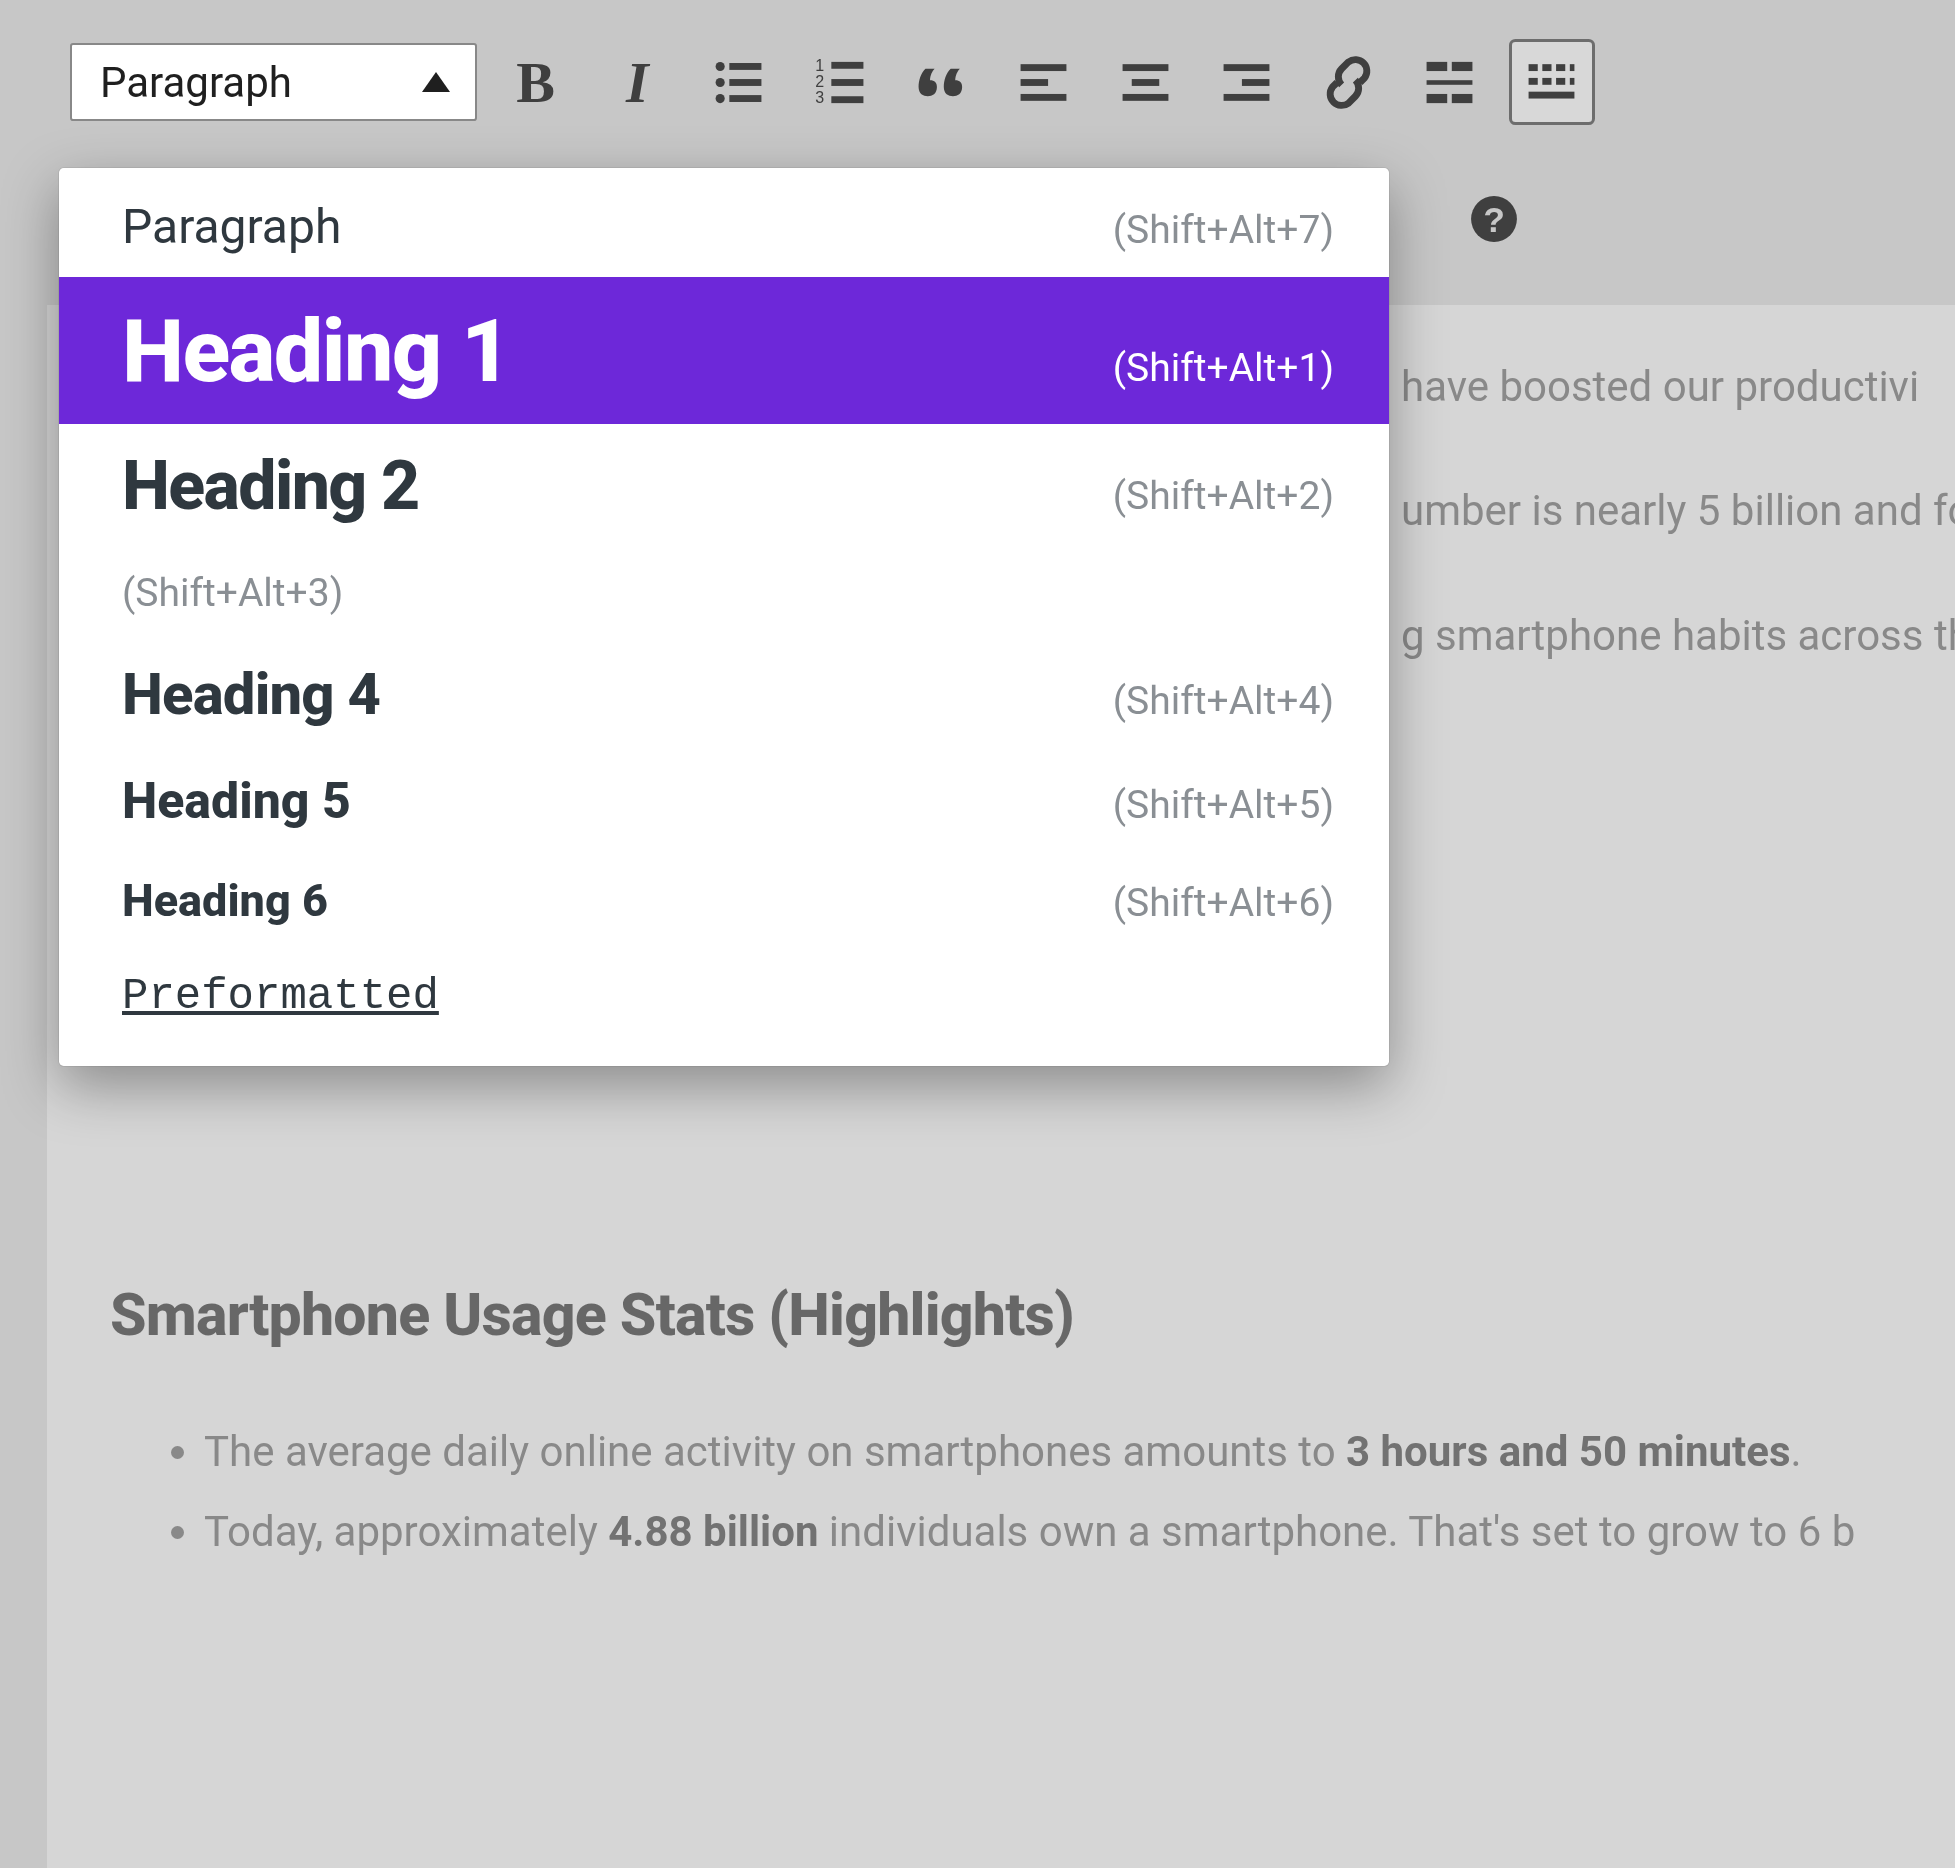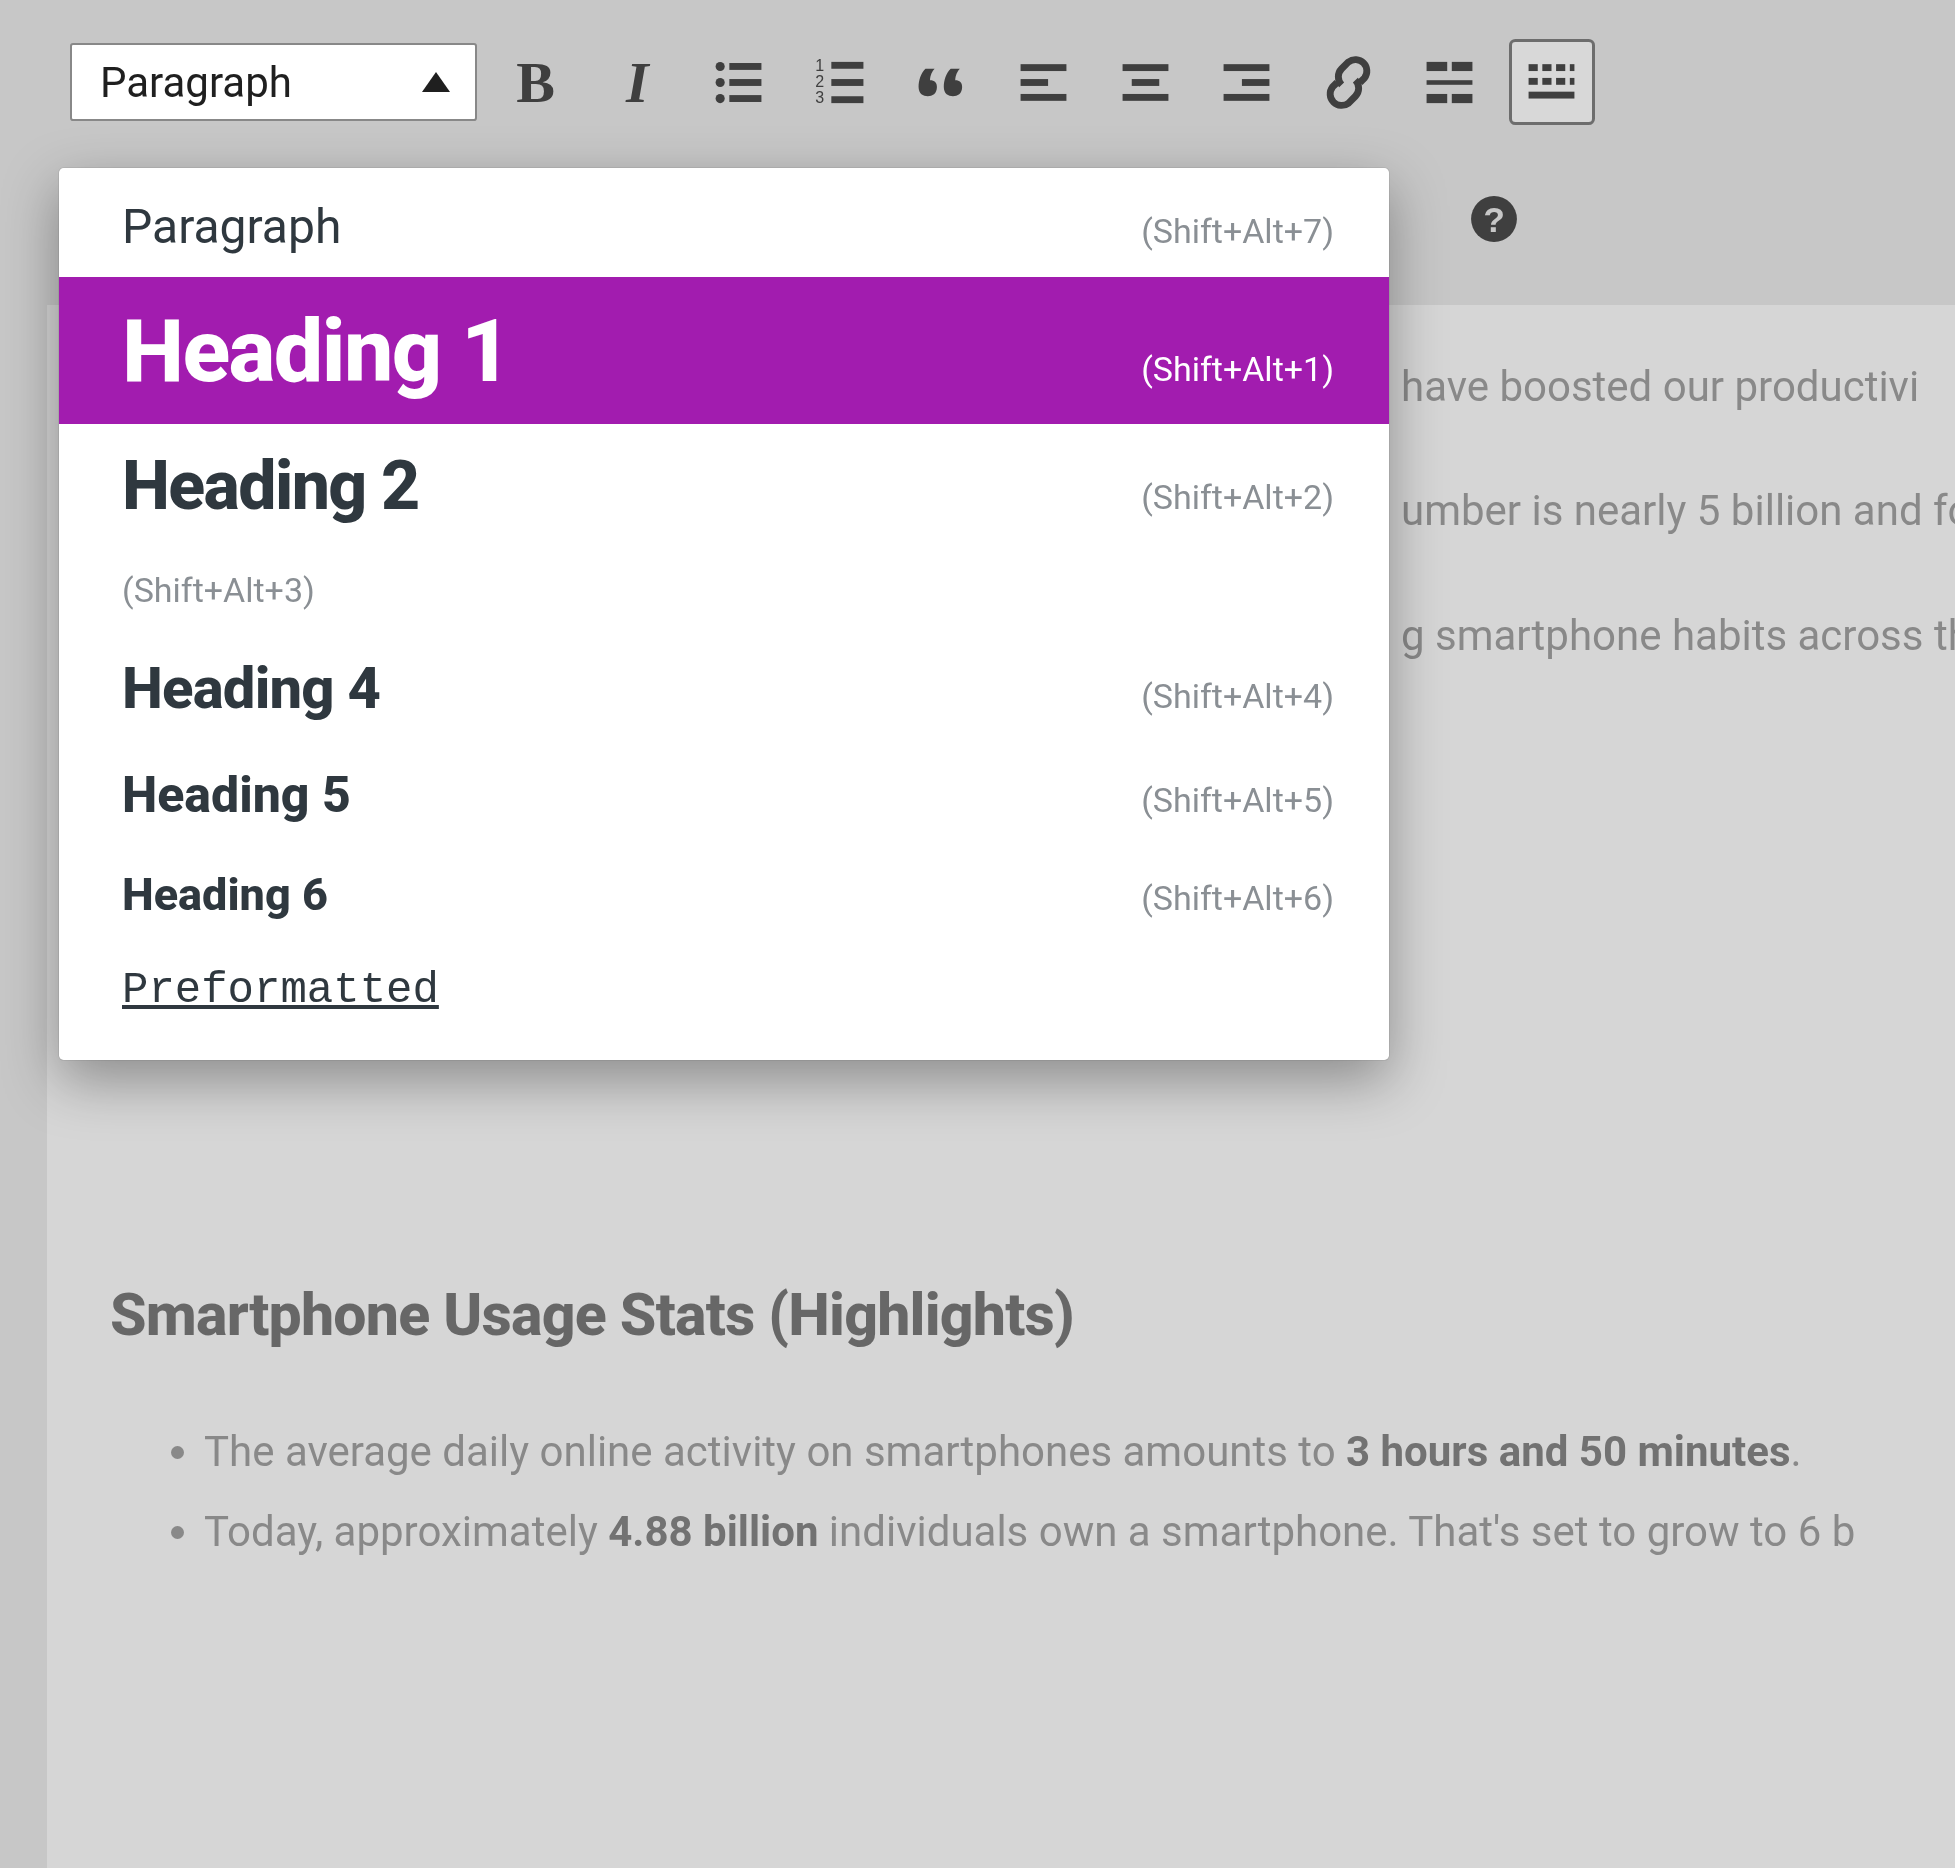--- a/index.html
+++ b/index.html
@@ -140,22 +140,22 @@
     padding: 7.8px 0 23.5px 0;
   }
   .dd-item {
     display: flex;
     align-items: baseline;
     justify-content: space-between;
     padding: 22px 55px 22px 63px;
     cursor: pointer;
   }
   .dd-item .label { color: #2f383f; }
-  .dd-item .shortcut { color: #8a8f94; font-size: 34px; }
-  .dd-item.selected { background: #a21caf; }
+  .dd-item .shortcut { color: #8a8f94; font-size: 39px; }
+  .dd-item.selected { background: #6d28d9; }
   .dd-item.selected .label { color: #fff; }
   .dd-item.selected .shortcut { color: #fff; }
 
   .dd-paragraph .label { font-size: 48px; font-weight: 400; }
   .dd-h1 .label { font-size: 88px; font-weight: 800; letter-spacing:-1.6px;}
   .dd-h2 .label { font-size: 68px; font-weight: 800; letter-spacing:-1.6px;}
   .dd-h3 .label { font-size: 67px;  font-weight: 800; letter-spacing:-0.8px;}
   .dd-h4 .label { font-size: 58px;  font-weight: 800; letter-spacing:-0.8px;}
   .dd-h5 .label { font-size: 50px;  font-weight: 800; }
   .dd-h6 .label { font-size: 45px;  font-weight: 800; }

